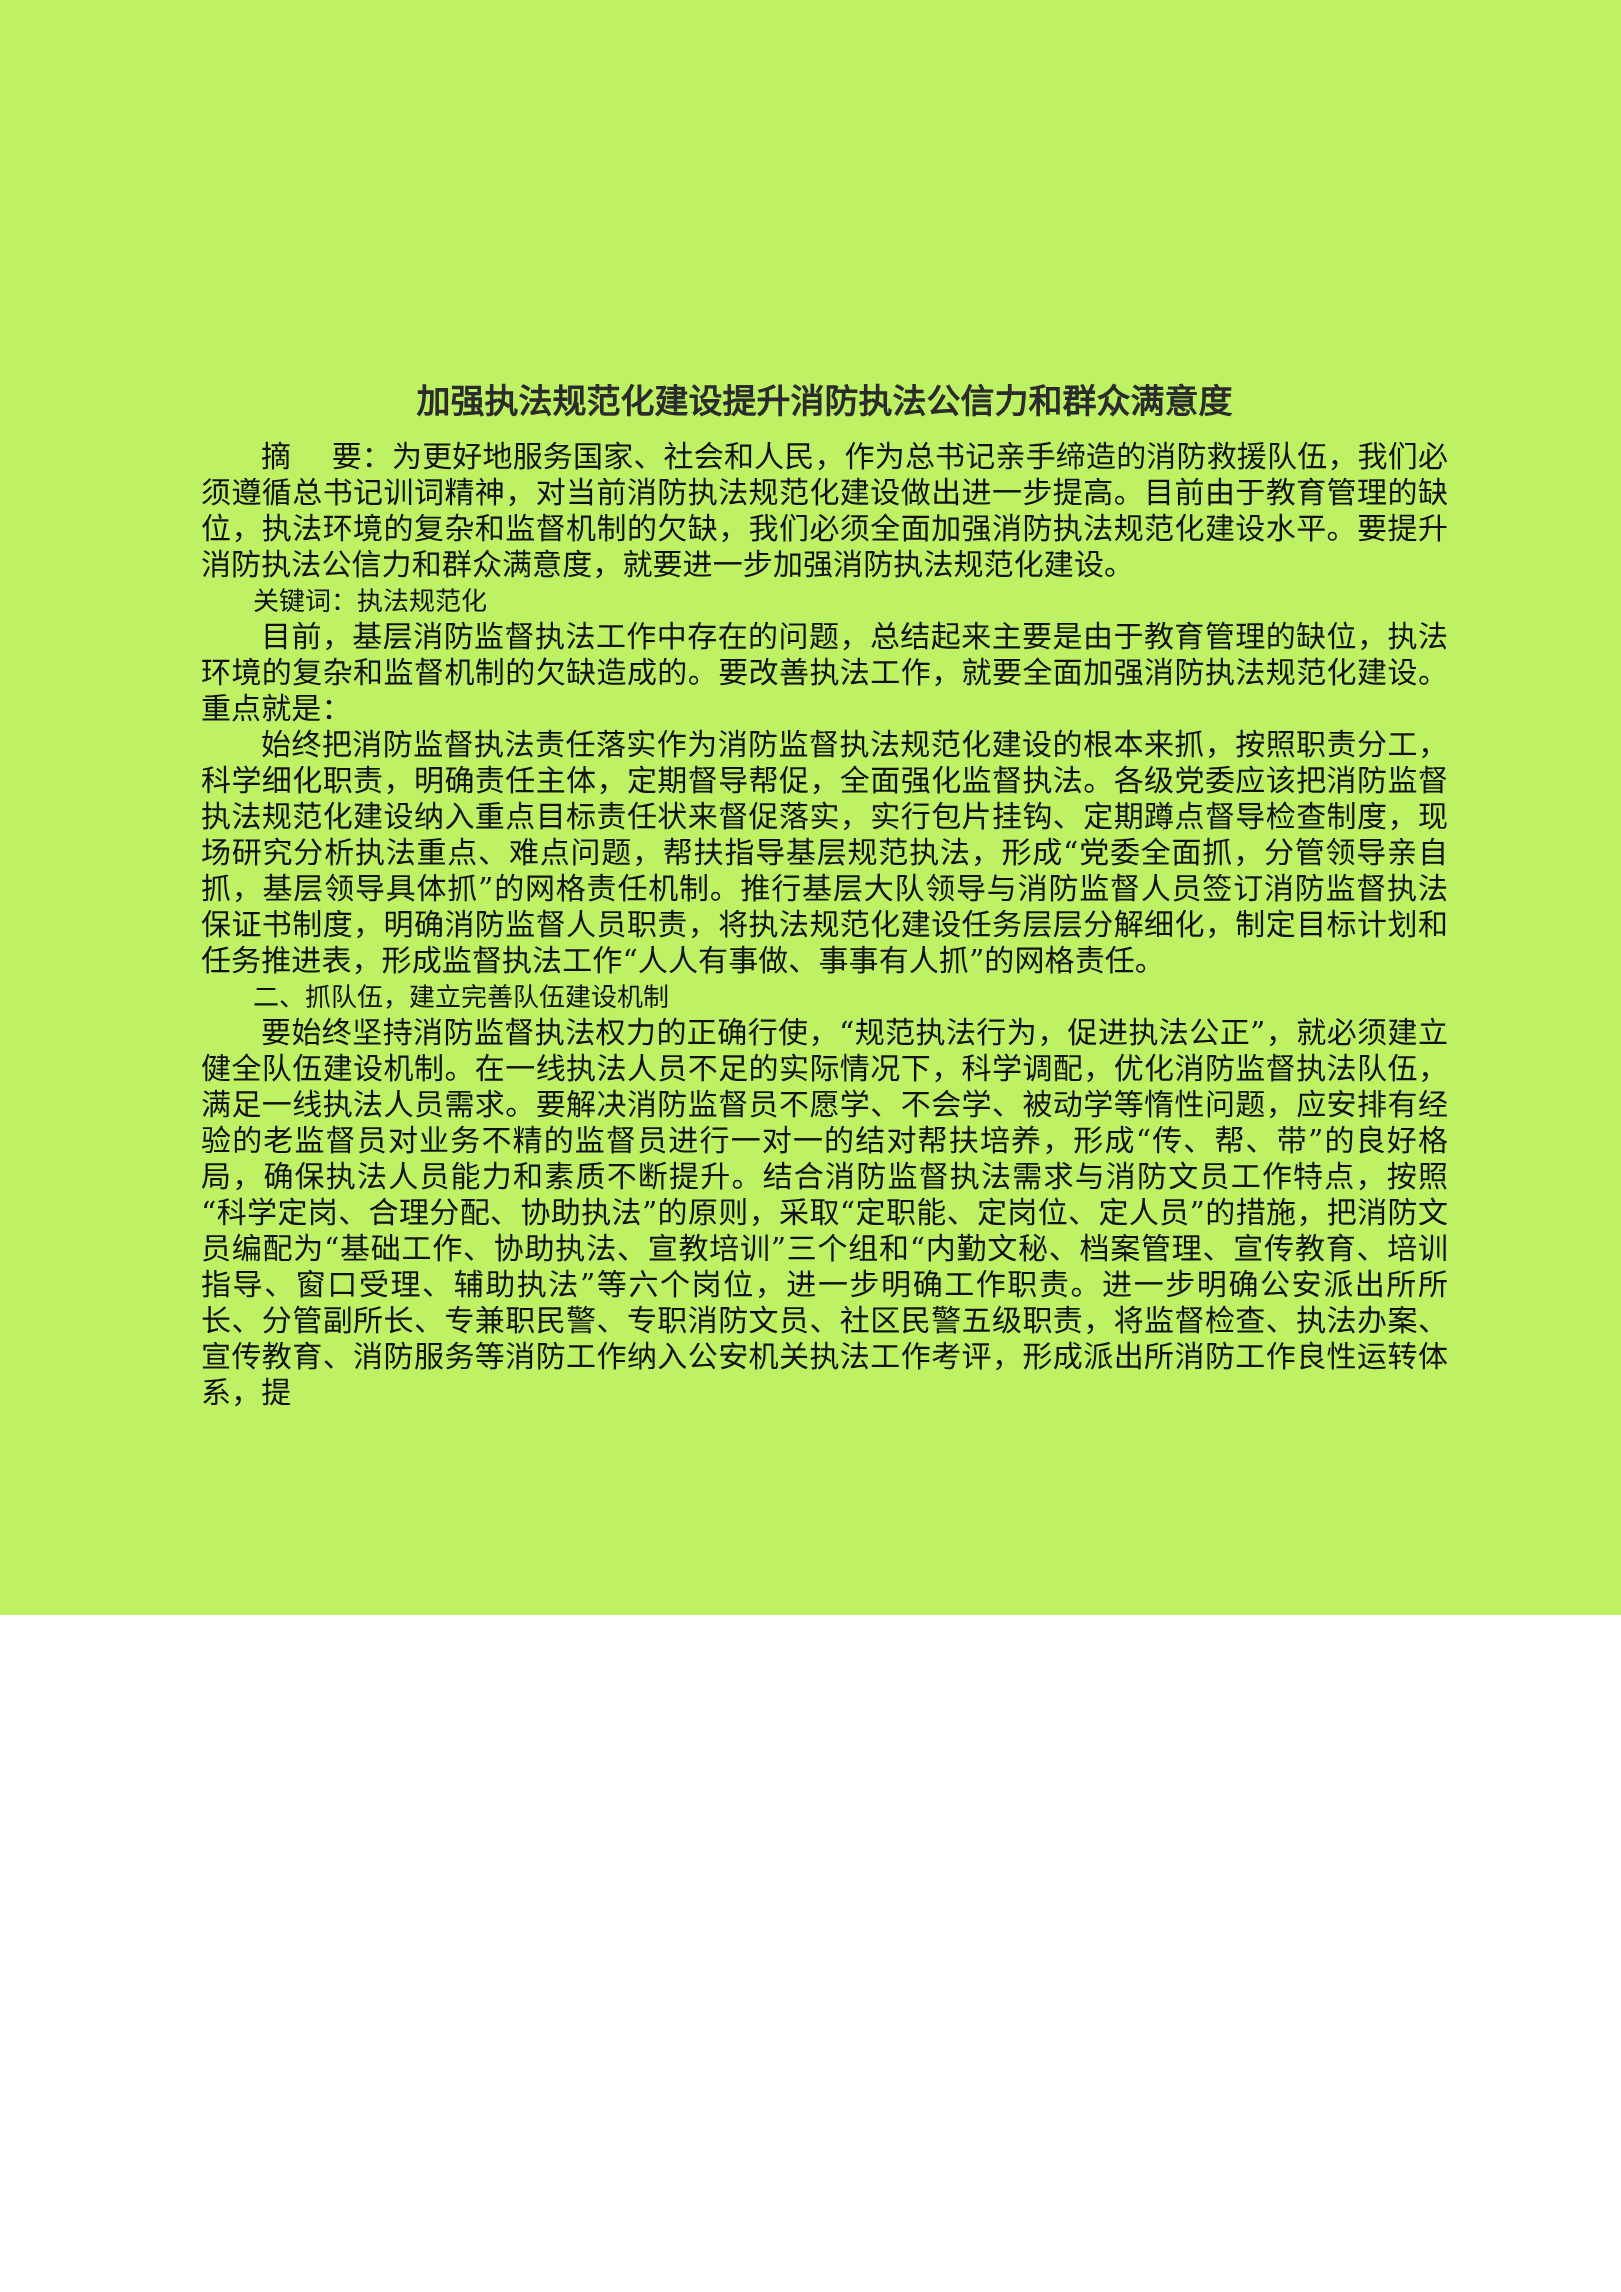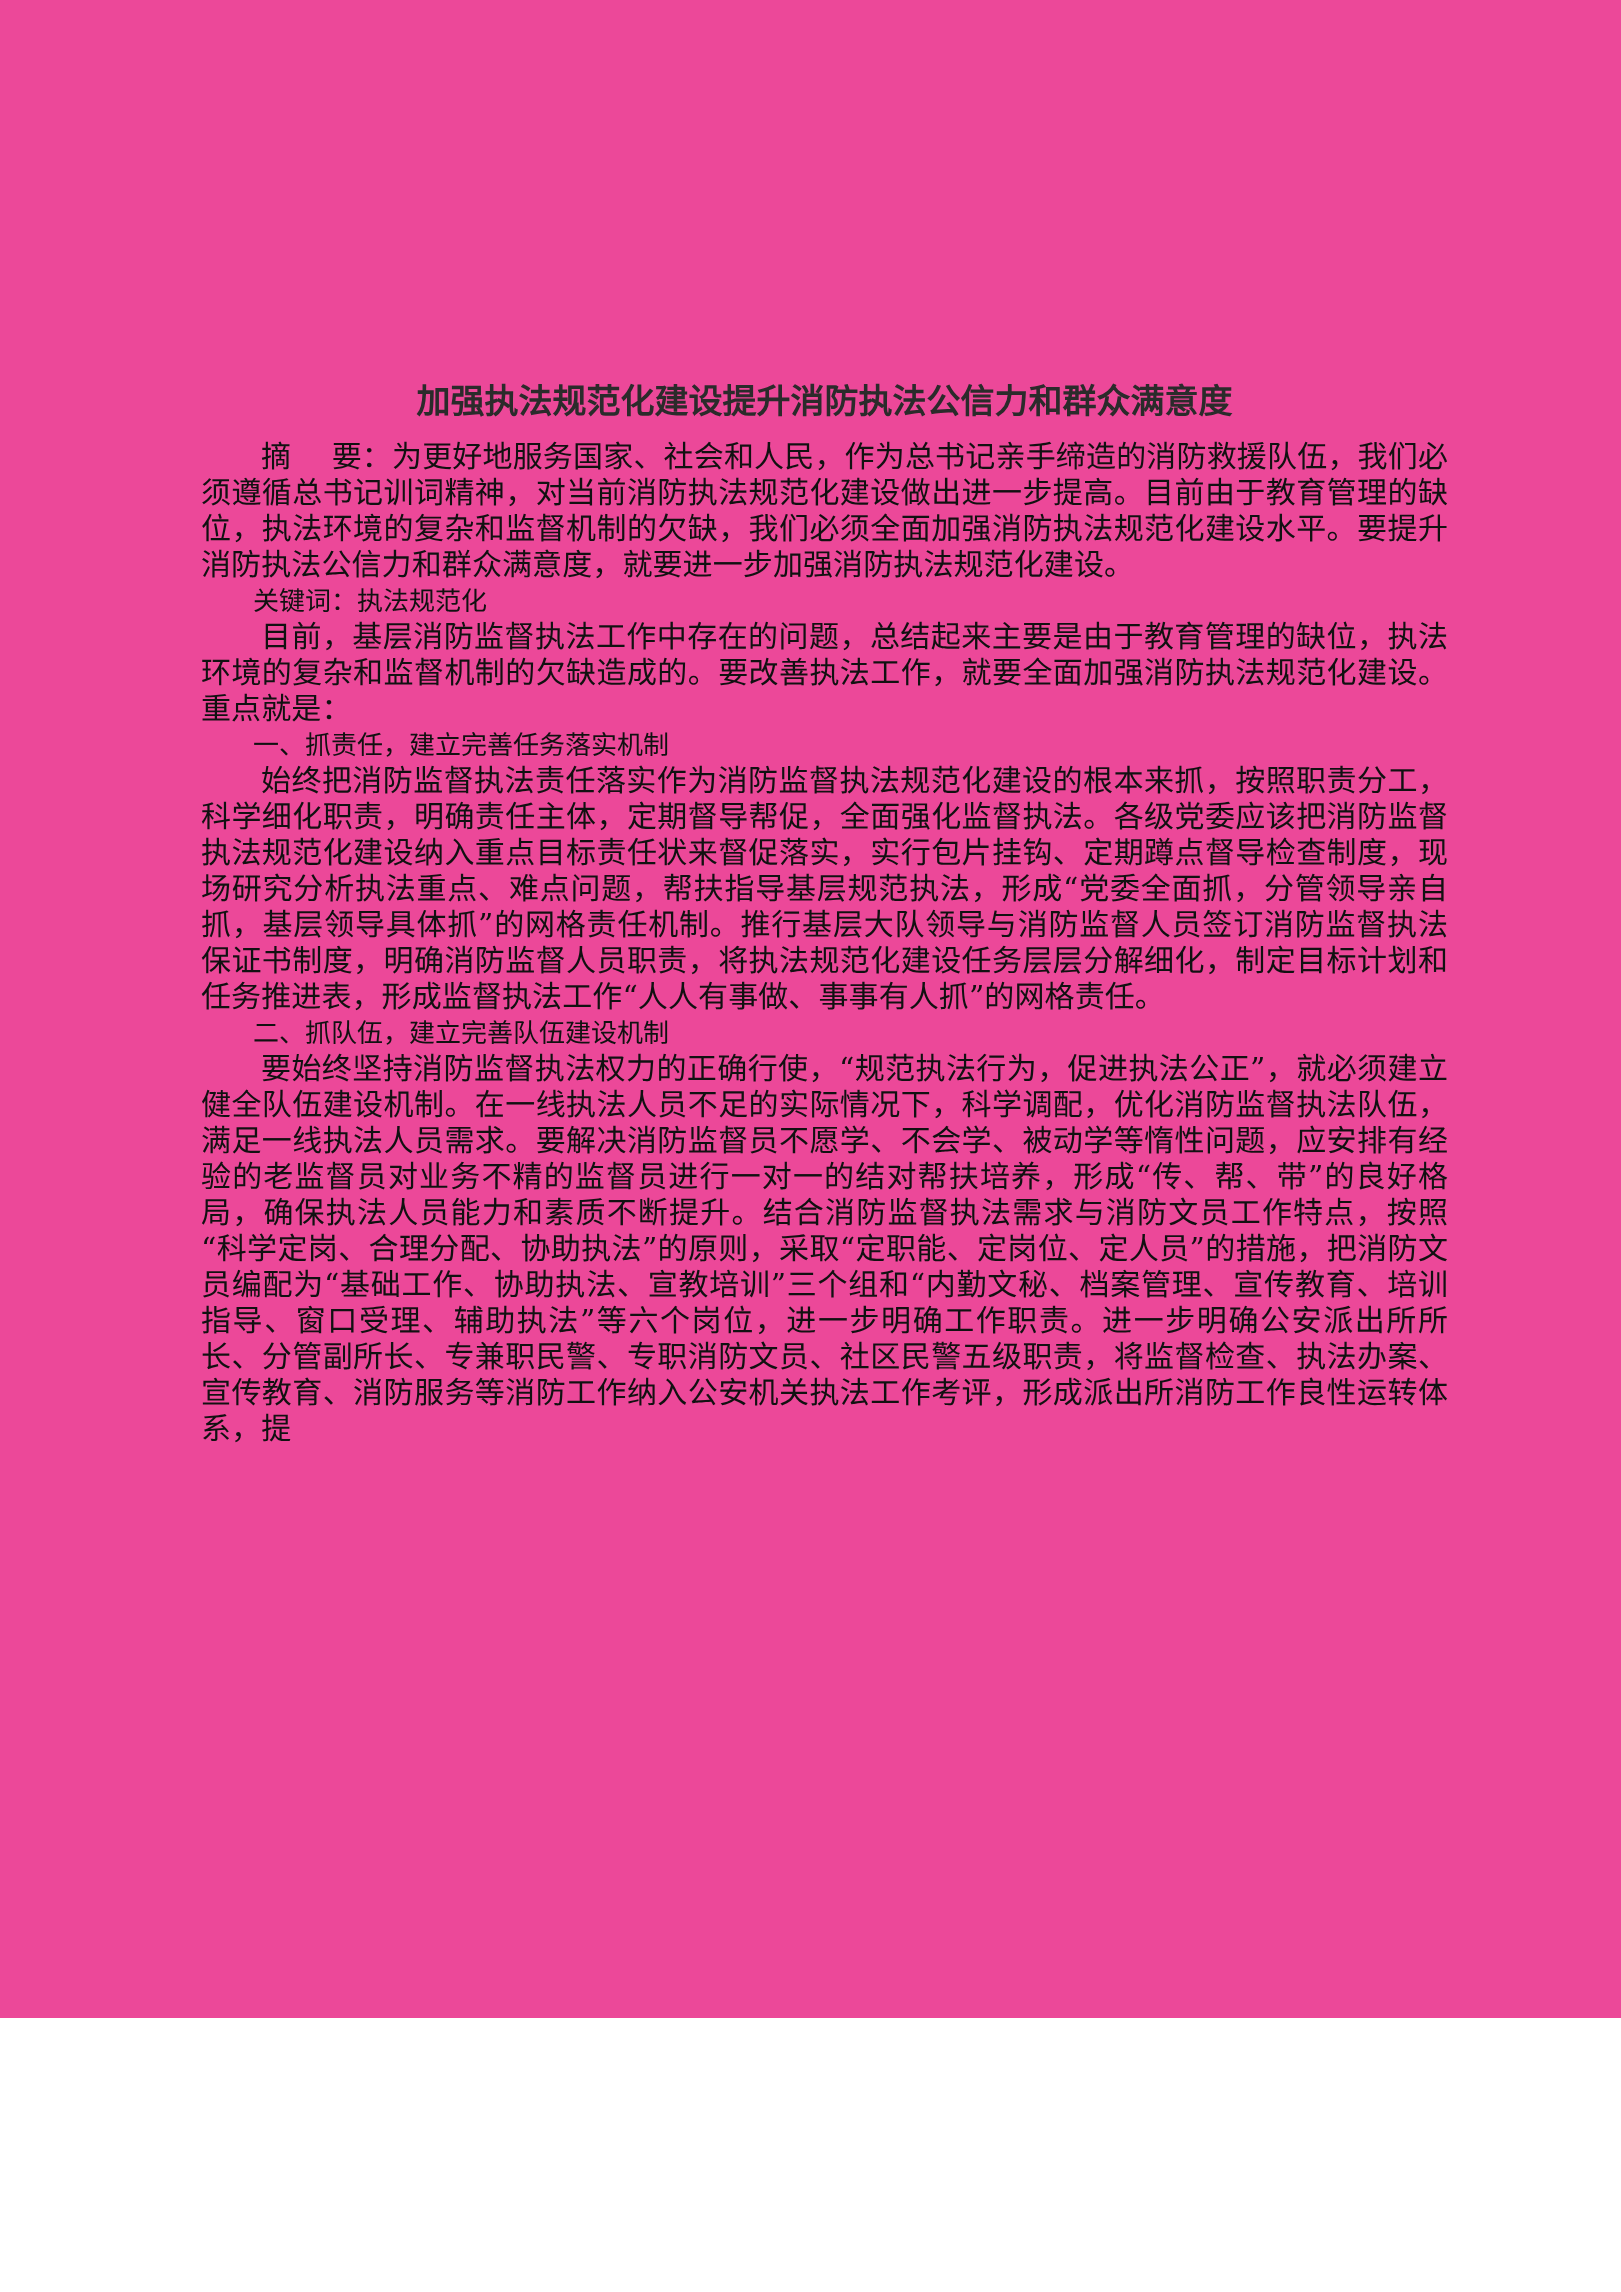--- a/index.html
+++ b/index.html
@@ -14,22 +14,22 @@
     position: relative;
     font-family: "DejaVu Serif", serif;
     color: #1a1a1a;
     -webkit-font-smoothing: antialiased;
   }
 
   #page {
     position: absolute;
     left: 0; top: 0;
     width: 1621px;
-    height: 2018px;
-    background: #ec4899;
+    height: 1615px;
+    background: #bef264;
     overflow: hidden;
   }
 
   
   #content {
     position: absolute;
     left: 201px;
     top: 378px;
     width: 1247px;
   }
@@ -101,21 +101,20 @@
 
     <h1 class="doc-title">加强执法规范化建设提升消防执法公信力和群众满意度</h1>
 
     <p class="para indent"><span class="abs-label">摘</span><span class="abs-gap"></span><span>要：</span><span>为更好地服务国家、社会和人民，作为总书记亲手缔造的消防救援队伍，我们必须遵循总书记训词精神，对当前消防执法规范化建设做出进一步提高。目前由于教育管理的缺位，执法环境的复杂和监督机制的欠缺，我们必须全面加强消防执法规范化建设水平。要提升消防执法公信力和群众满意度，就要进一步加强消防执法规范化建设。</span></p>
 
     <p class="heading-line">关键词：执法规范化</p>
 
 
     <p class="para indent">目前，基层消防监督执法工作中存在的问题，总结起来主要是由于教育管理的缺位，执法环境的复杂和监督机制的欠缺造成的。要改善执法工作，就要全面加强消防执法规范化建设。重点就是：</p>
 
-    <p class="heading-line">一、抓责任，建立完善任务落实机制</p>
 
     <p class="para indent">始终把消防监督执法责任落实作为消防监督执法规范化建设的根本来抓，按照职责分工，科学细化职责，明确责任主体，定期督导帮促，全面强化监督执法。各级党委应该把消防监督执法规范化建设纳入重点目标责任状来督促落实，实行包片挂钩、定期蹲点督导检查制度，现场研究分析执法重点、难点问题，帮扶指导基层规范执法，形成“党委全面抓，分管领导亲自抓，基层领导具体抓”的网格责任机制。推行基层大队领导与消防监督人员签订消防监督执法保证书制度，明确消防监督人员职责，将执法规范化建设任务层层分解细化，制定目标计划和任务推进表，形成监督执法工作“人人有事做、事事有人抓”的网格责任。</p>
 
     <p class="heading-line">二、抓队伍，建立完善队伍建设机制</p>
 
     <p class="para indent">要始终坚持消防监督执法权力的正确行使，“规范执法行为，促进执法公正”，就必须建立健全队伍建设机制。在一线执法人员不足的实际情况下，科学调配，优化消防监督执法队伍，满足一线执法人员需求。要解决消防监督员不愿学、不会学、被动学等惰性问题，应安排有经验的老监督员对业务不精的监督员进行一对一的结对帮扶培养，形成“传、帮、带”的良好格局，确保执法人员能力和素质不断提升。结合消防监督执法需求与消防文员工作特点，按照“科学定岗、合理分配、协助执法”的原则，采取“定职能、定岗位、定人员”的措施，把消防文员编配为“基础工作、协助执法、宣教培训”三个组和“内勤文秘、档案管理、宣传教育、培训指导、窗口受理、辅助执法”等六个岗位，进一步明确工作职责。进一步明确公安派出所所长、分管副所长、专兼职民警、专职消防文员、社区民警五级职责，将监督检查、执法办案、宣传教育、消防服务等消防工作纳入公安机关执法工作考评，形成派出所消防工作良性运转体系，提</p>
 
   </div>
 
   <div class="page-number">1</div>

